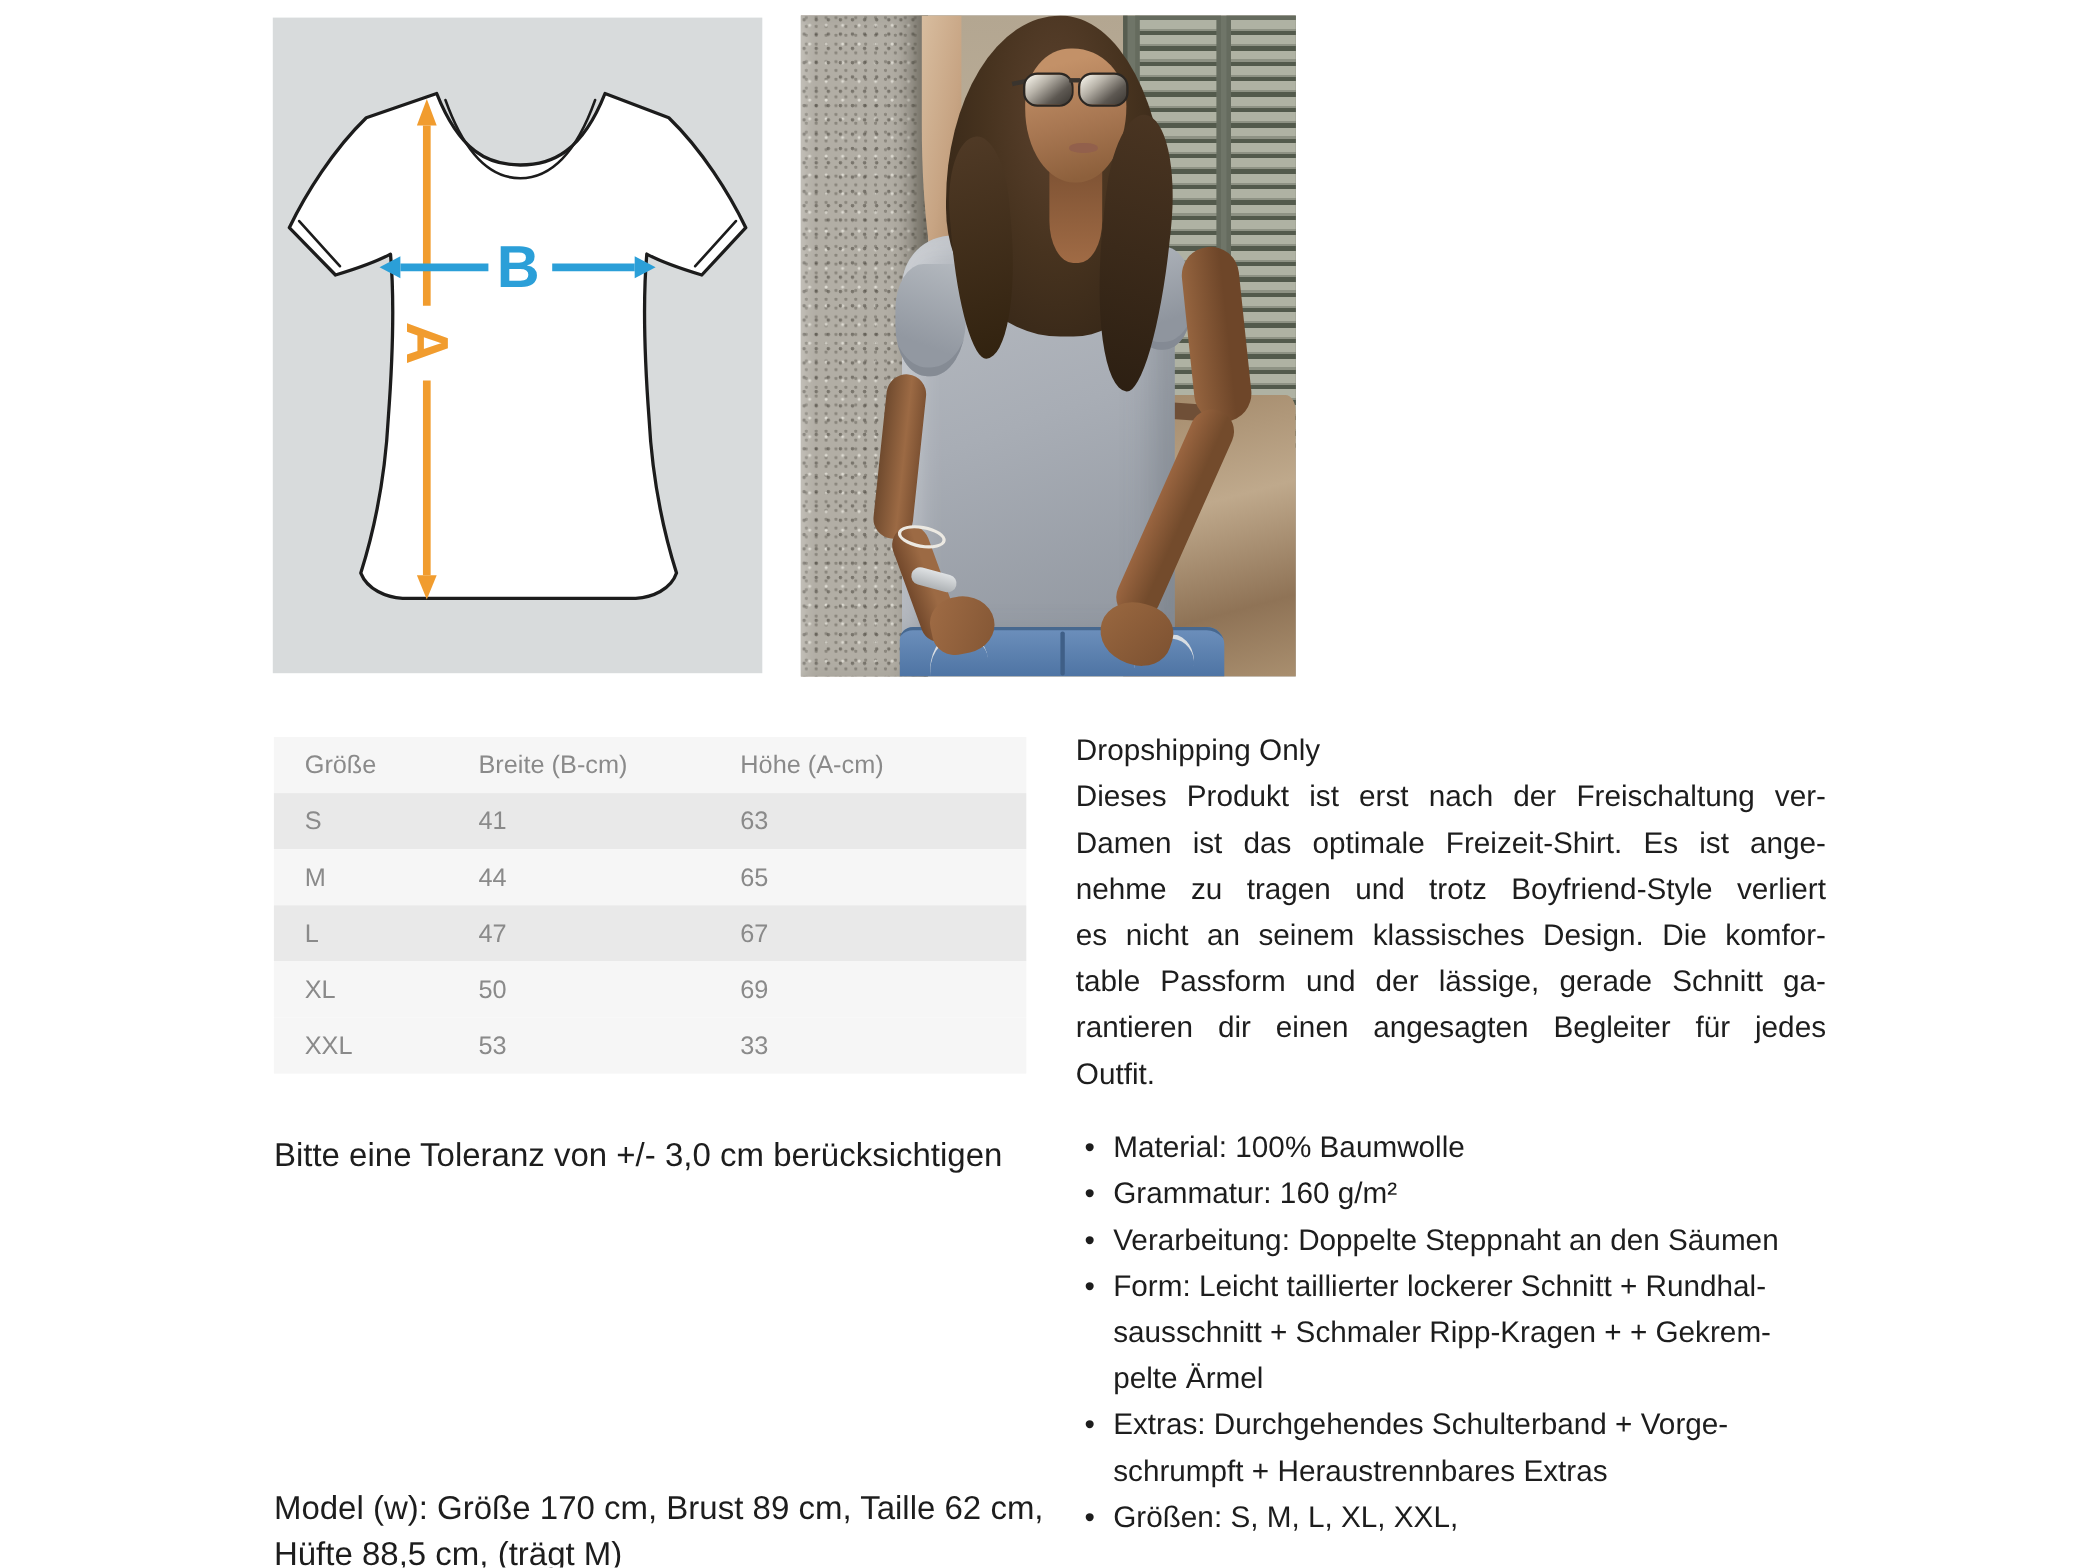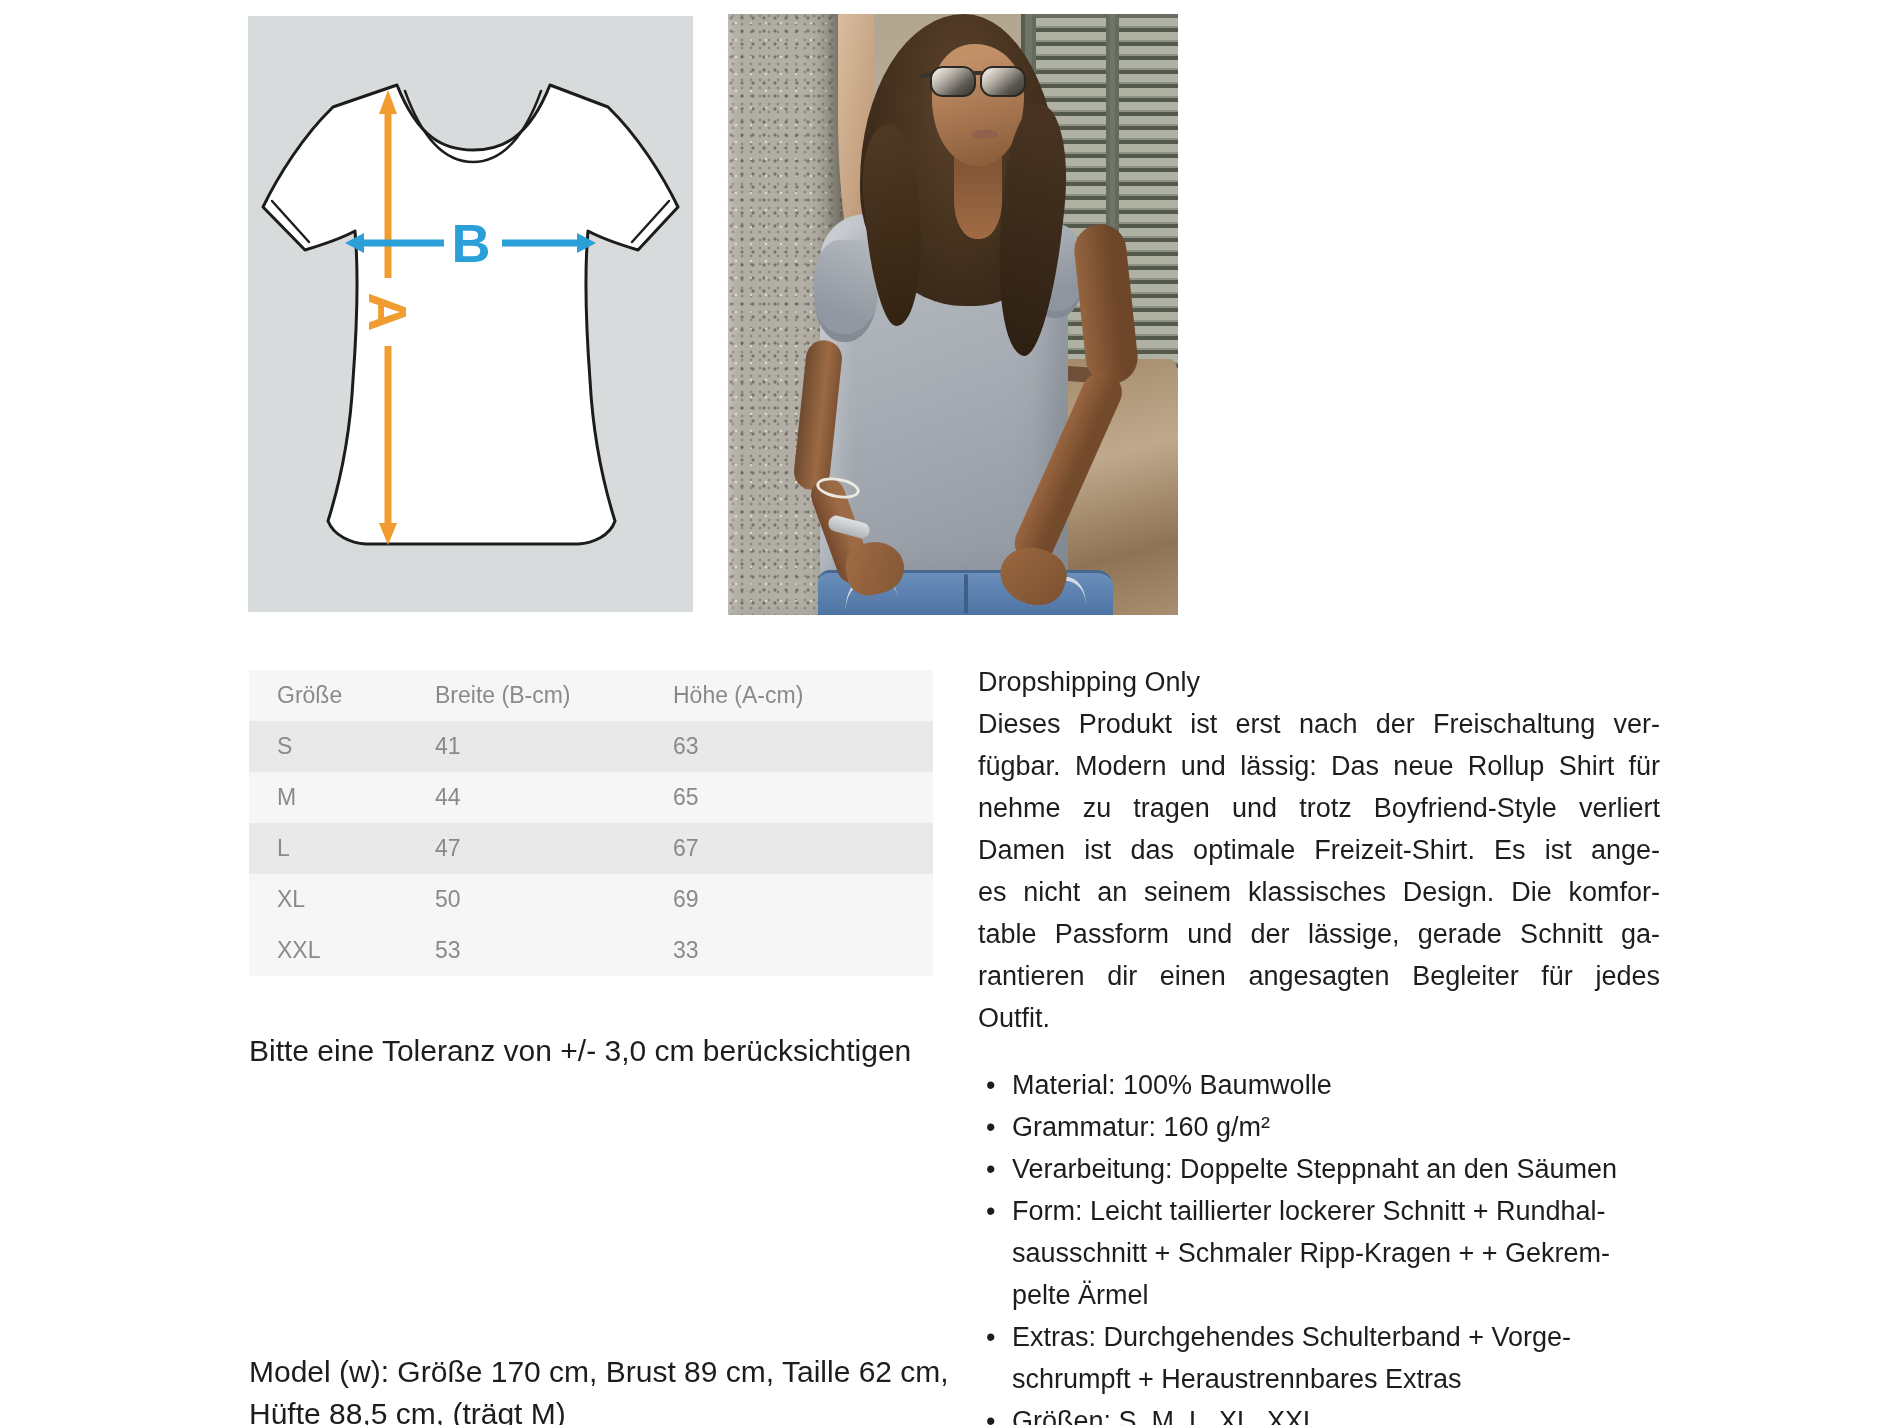--- a/index.html
+++ b/index.html
@@ -263,23 +263,22 @@
 
 <div class="abs model-note">
   <div><span class="b">Model (w):</span><span> Größe 170 cm, Brust 89 cm, Taille 62 cm,</span></div>
   <div>Hüfte 88,5 cm, (trägt M)</div>
 </div>
 
 <div class="abs description">
   <div class="pline">Dropshipping Only</div>
   <div>
       <div class="pline just">Dieses Produkt ist erst nach der Freischaltung ver-</div>
-      <div class="pline just">fügbar. Modern und lässig: Das neue Rollup Shirt für</div>
+      <div class="pline just">Damen ist das optimale Freizeit-Shirt. Es ist ange-</div>
       <div class="pline just">nehme zu tragen und trotz Boyfriend-Style verliert</div>
-      <div class="pline just">Damen ist das optimale Freizeit-Shirt. Es ist ange-</div>
       <div class="pline just">es nicht an seinem klassisches Design. Die komfor-</div>
       <div class="pline just">table Passform und der lässige,  gerade Schnitt ga-</div>
       <div class="pline just">rantieren dir einen angesagten Begleiter für jedes</div>
       <div class="pline">Outfit.</div>
     </div>
   <div class="feature-list">
       <div class="bline"><span class="bdot">•</span><span>Material: 100% Baumwolle</span></div>
       <div class="bline"><span class="bdot">•</span><span>Grammatur: 160 g/m²</span></div>
       <div class="bline"><span class="bdot">•</span><span>Verarbeitung: Doppelte Steppnaht an den Säumen</span></div>
       <div class="bline"><span class="bdot">•</span><span>Form: Leicht taillierter lockerer Schnitt + Rundhal-</span></div>

